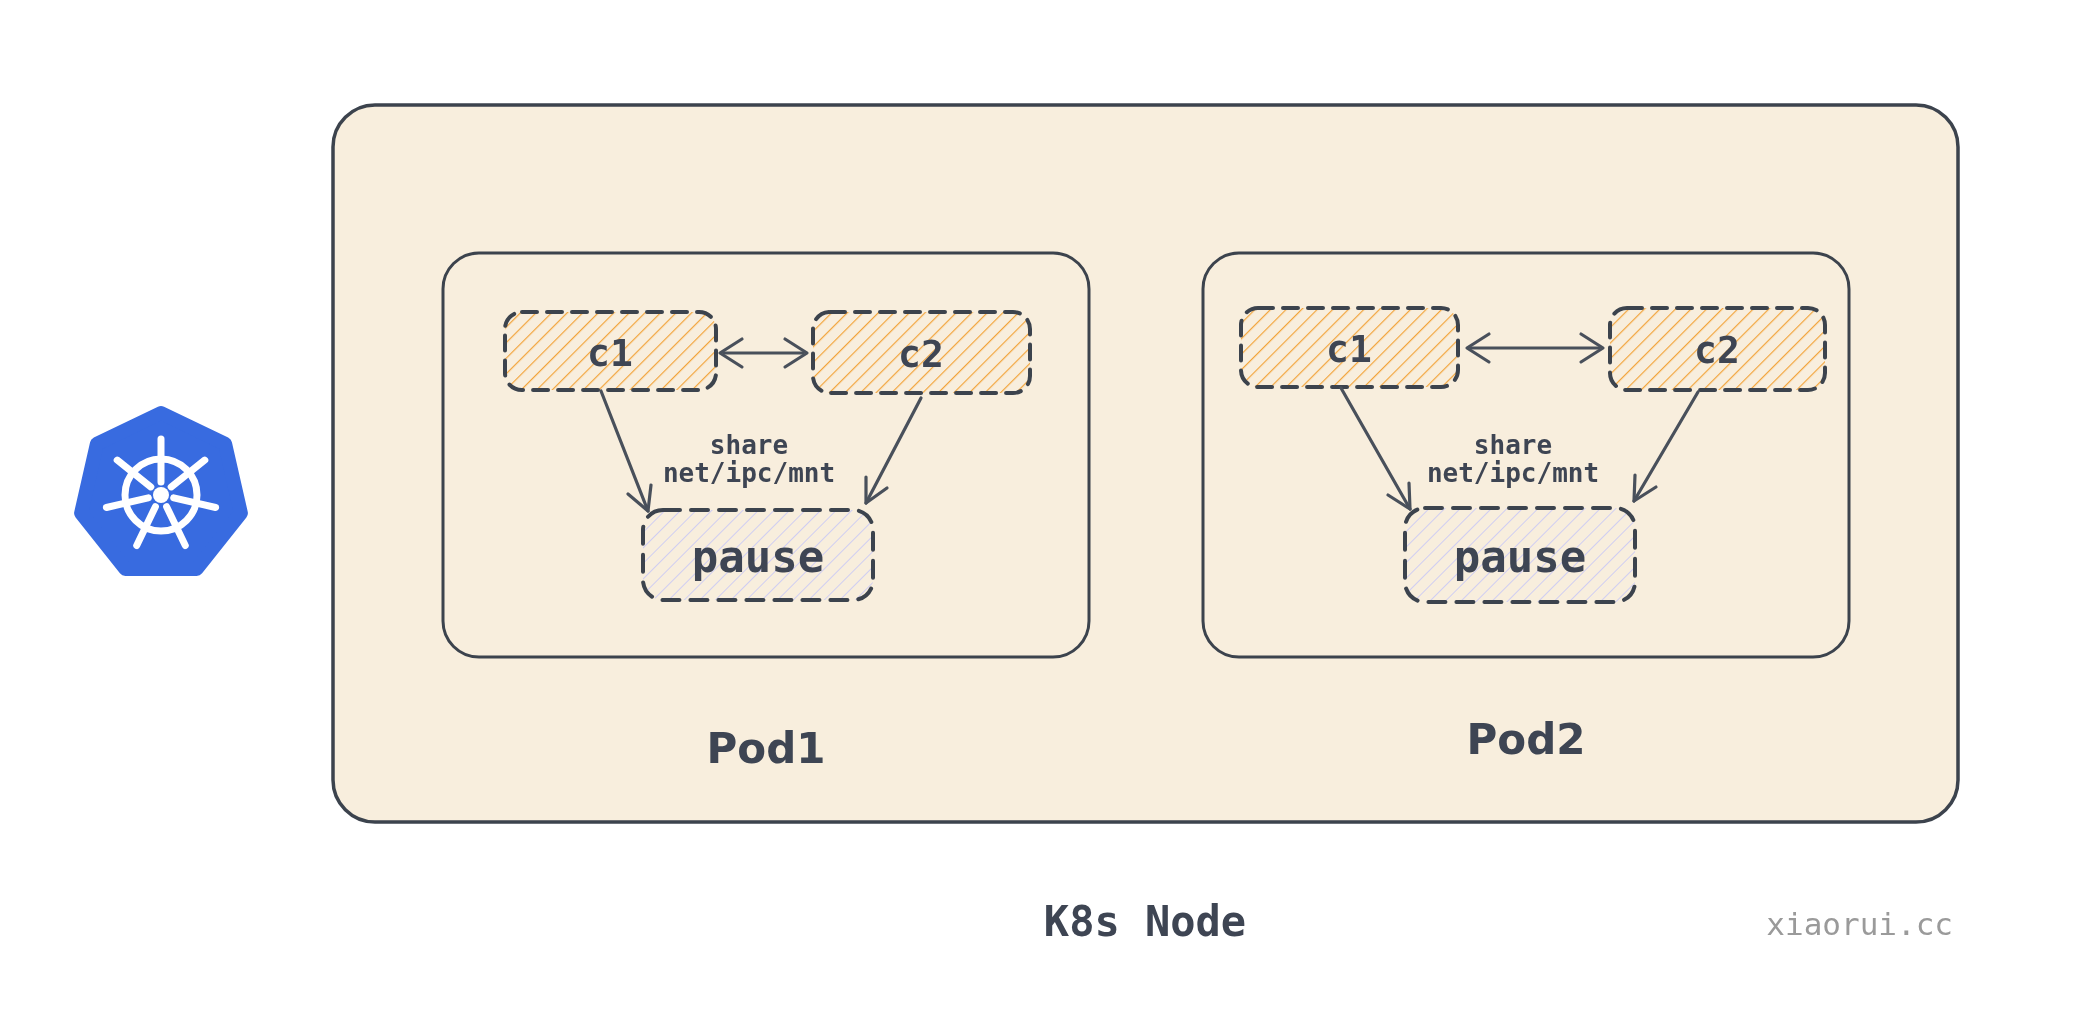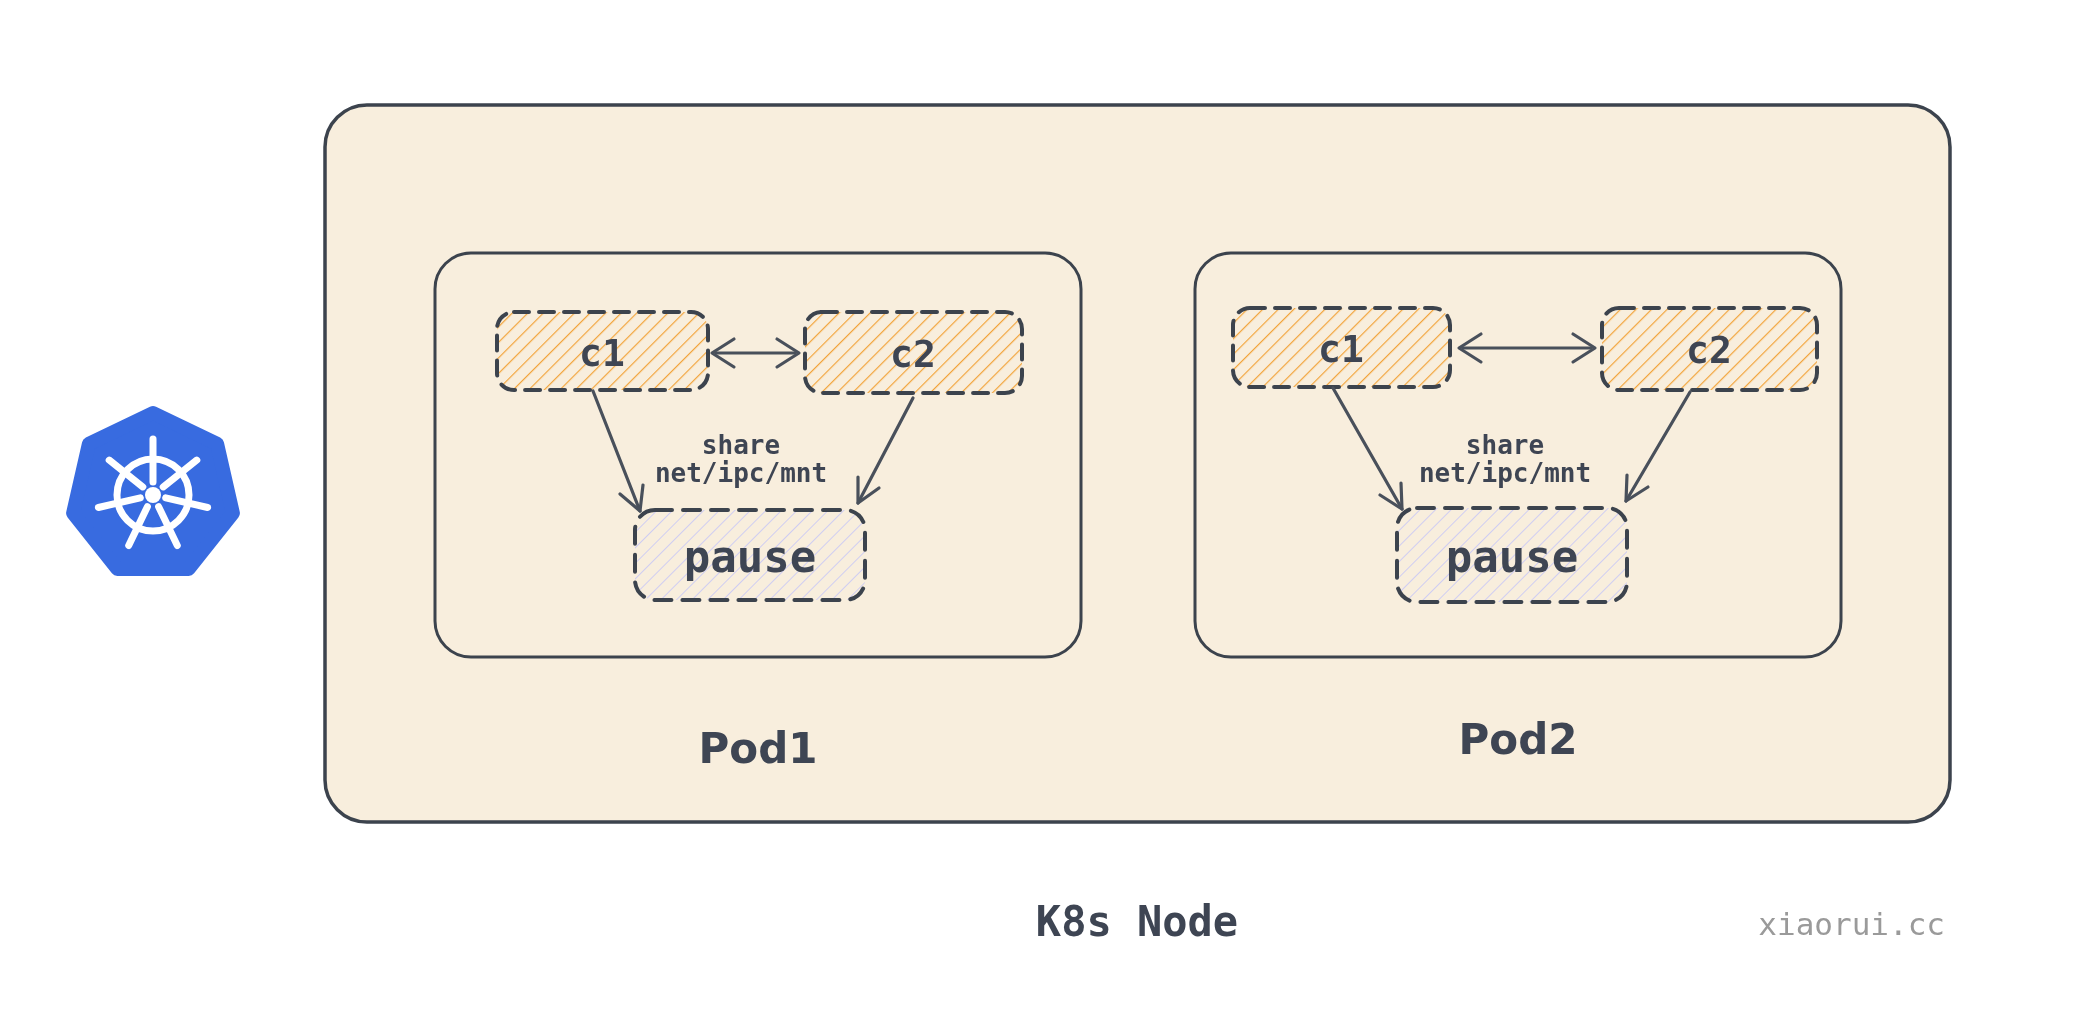--- a/index.html
+++ b/index.html
@@ -6,20 +6,21 @@
   body {
     background: var(--page-bg, #ffffff);
     font-family: "DejaVu Sans", sans-serif;
   }
   .stage {
     position: relative;
     width: 2035px;
     height: 1012px;
     overflow: hidden;
     background: var(--page-bg, #ffffff);
+    padding-left: 8px;
   }
   svg { display: block; }
 
   
   .node-rect {
     fill: var(--node-bg);
     stroke: var(--outline);
     stroke-width: 3.5;
   }
   .pod-rect {

